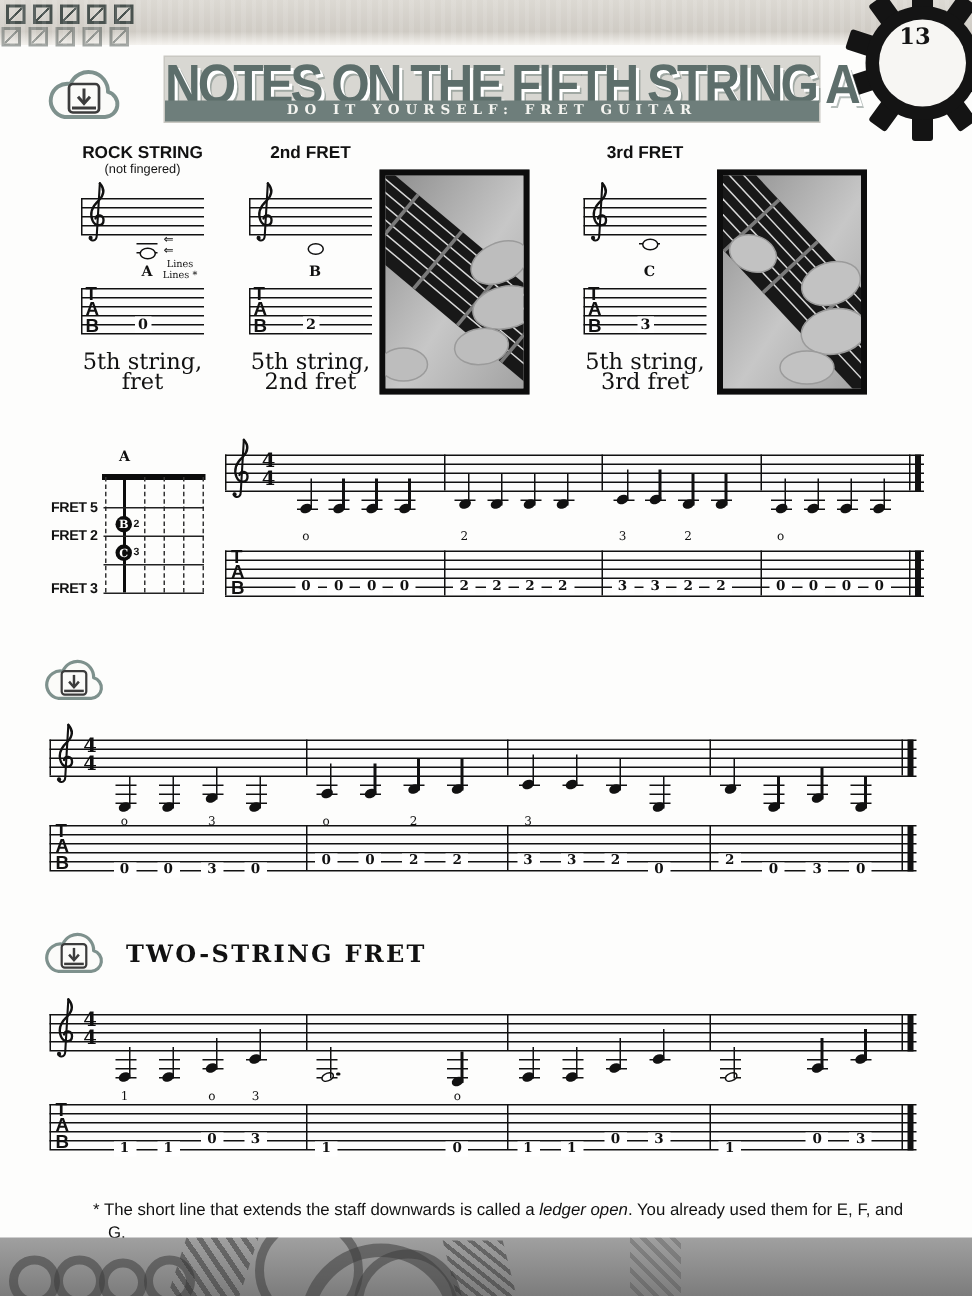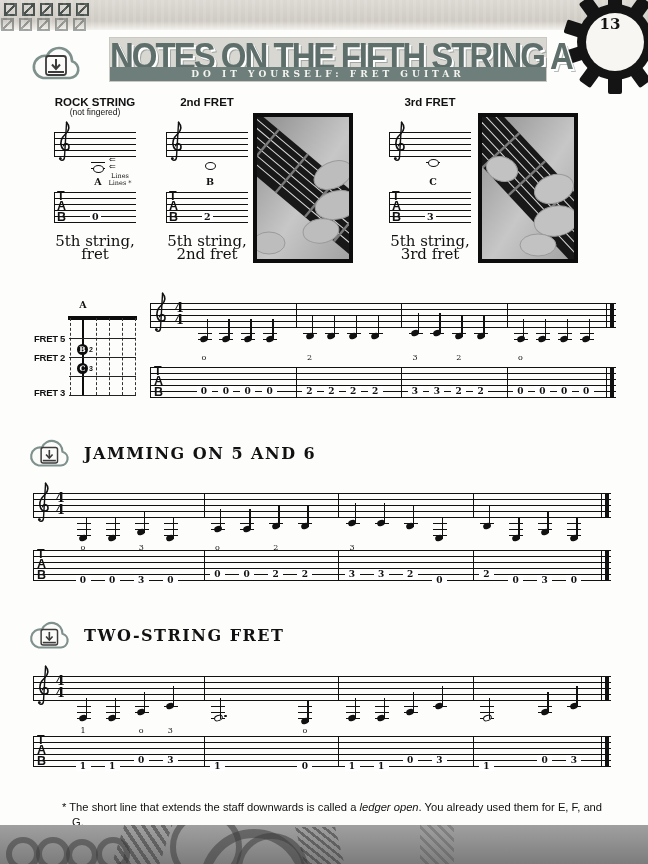--- a/index.html
+++ b/index.html
@@ -484,21 +484,20 @@
       <div class="ledg" style="left: 429.625px; top: 44px;"></div>
       <div class="nhead" style="left: 432.125px; top: 41.2px;"></div>
       <div class="stem" style="left: 438.725px; top: 23.5px;"></div>
       <div class="tabnum" style="left: 428.625px; top: 91px;">0</div>
       <div class="barline" style="left: 456px; top: 8px; height: 24px;"></div>
       <div class="barline thick" style="left: 460px; top: 8px; height: 24.5px;"></div>
       <div class="barline" style="left: 456px; top: 72px; height: 30px;"></div>
       <div class="barline thick" style="left: 460px; top: 72px; height: 30.5px;"></div>
     </div>
 
-  <div class="sechead" style="left:84px;top:444px">JAMMING ON 5 AND 6</div>
   <div class="exercise" style="left:33px;top:485px;width:580px;height:112px">
       <div class="sline" style="left: 0px; top: 8px; width: 578px;"></div>
       <div class="sline" style="left: 0px; top: 14px; width: 578px;"></div>
       <div class="sline" style="left: 0px; top: 20px; width: 578px;"></div>
       <div class="sline" style="left: 0px; top: 26px; width: 578px;"></div>
       <div class="sline" style="left: 0px; top: 32px; width: 578px;"></div>
       <div class="sline" style="left: 0px; top: 65px; width: 578px;"></div>
       <div class="sline" style="left: 0px; top: 71px; width: 578px;"></div>
       <div class="sline" style="left: 0px; top: 77px; width: 578px;"></div>
       <div class="sline" style="left: 0px; top: 83px; width: 578px;"></div>

